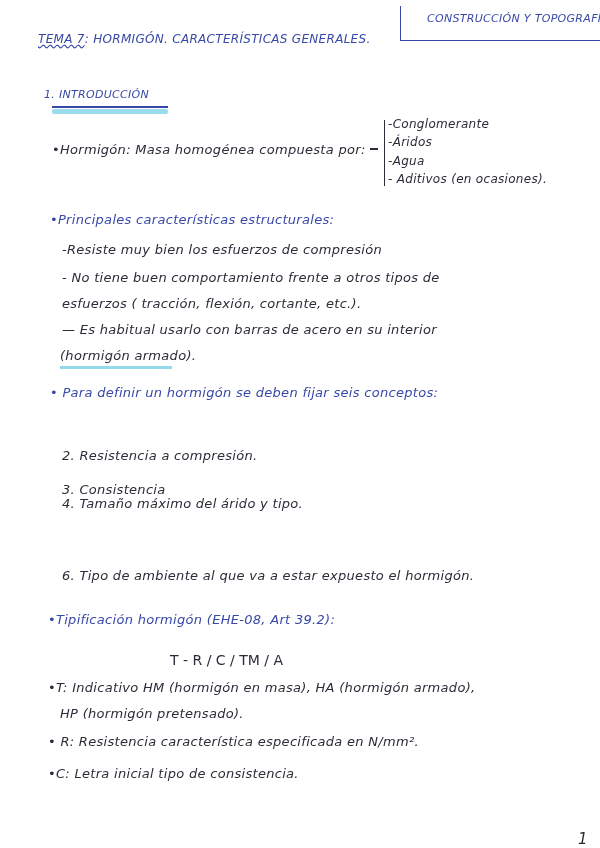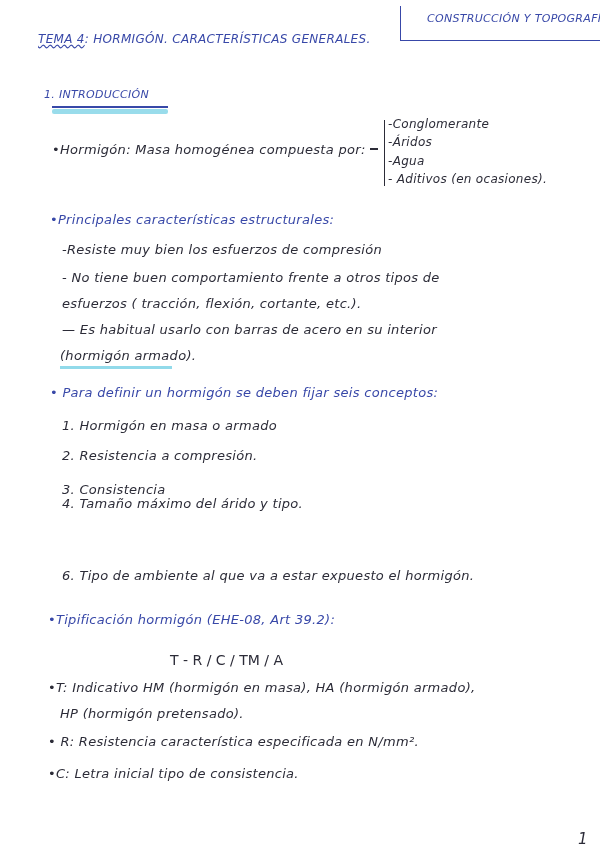--- a/index.html
+++ b/index.html
@@ -42,21 +42,21 @@
 </head>
 <body>
 
 <div class="page">
 
   <div class="header-box">
     <span class="hand blue">CONSTRUCCIÓN Y TOPOGRAFÍA</span>
   </div>
 
   <div class="abs hand blue title">
-    <span class="u">TEMA 4</span><span>: HORMIGÓN. CARACTERÍSTICAS GENERALES.</span>
+    <span class="u">TEMA 7</span><span>: HORMIGÓN. CARACTERÍSTICAS GENERALES.</span>
   </div>
 
   <div class="hl-bar"></div>
   <div class="hl-line"></div>
   <div class="abs hand blue section-title">1. INTRODUCCIÓN</div>
 
   <div class="abs hand f13" style="left:52px; top:142px;text-align:center;">
     <span class="dark">•Hormigón: Masa homogénea compuesta por:</span>
   </div>
   <div class="brace"></div>
@@ -68,21 +68,20 @@
 
   <div class="abs hand blue f13" style="left:50px; top:212px;">•Principales características estructurales:</div>
   <div class="abs hand dark f13" style="left:62px; top:242px;text-align:right;">-Resiste muy bien los esfuerzos de compresión</div>
   <div class="abs hand dark f13" style="left:62px; top:270px;">- No tiene buen comportamiento frente a otros tipos de</div>
   <div class="abs hand dark f13" style="left:62px; top:296px;">esfuerzos ( tracción, flexión, cortante, etc.).</div>
   <div class="abs hand dark f13" style="left:62px; top:322px;">— Es habitual usarlo con barras de acero en su interior</div>
   <div class="hl-under"></div>
   <div class="abs hand dark f13" style="left:60px; top:348px;">(hormigón armado).</div>
 
   <div class="abs hand blue f13" style="left:50px; top:385px;">• Para definir un hormigón se deben fijar seis conceptos:</div>
-  <div class="abs hand dark f13" style="left:62px; top:418px;">1. Hormigón en masa o armado</div>
   <div class="abs hand dark f13" style="left:62px; top:448px;">2. Resistencia a compresión.</div>
   <div class="abs hand dark f13" style="left:62px; top:482px;">3. Consistencia</div>
   <div class="abs hand dark f13" style="left:62px; top:496px;">4. Tamaño máximo del árido y tipo.</div>
   <div class="abs hand dark f13" style="left:62px; top:568px;">6. Tipo de ambiente al que va a estar expuesto el hormigón.</div>
 
   <div class="abs hand blue f13" style="left:48px; top:612px;">•Tipificación hormigón (EHE-08, Art 39.2):</div>
   <div class="abs dark" style="left:126px; top:652px; font-size:14px; font-family:'DejaVu Sans', sans-serif;margin-left:44px;">T - R / C / TM / A</div>
   <div class="abs hand dark f13" style="left:48px; top:680px;">•T: Indicativo HM (hormigón en masa), HA (hormigón armado),</div>
   <div class="abs hand dark f13" style="left:60px; top:706px;">HP (hormigón pretensado).</div>
   <div class="abs hand dark f13" style="left:48px; top:734px;">• R: Resistencia característica especificada en N/mm².</div>

